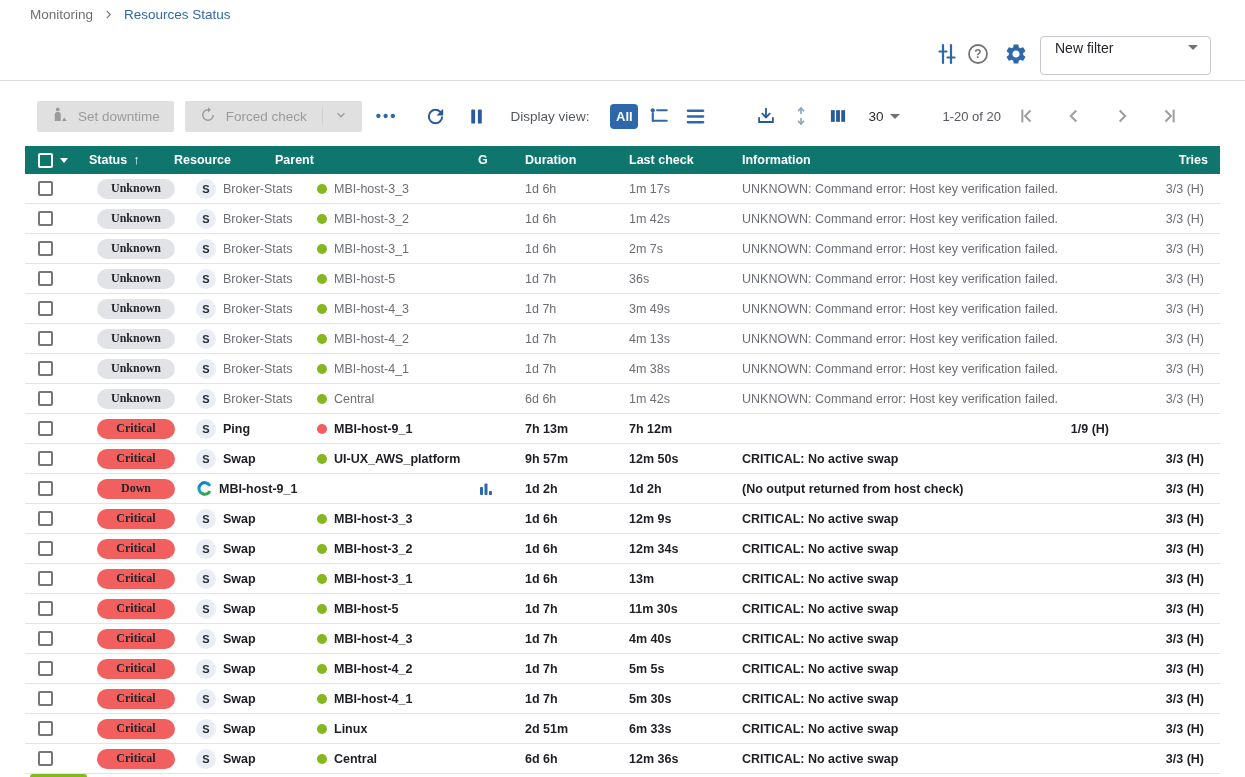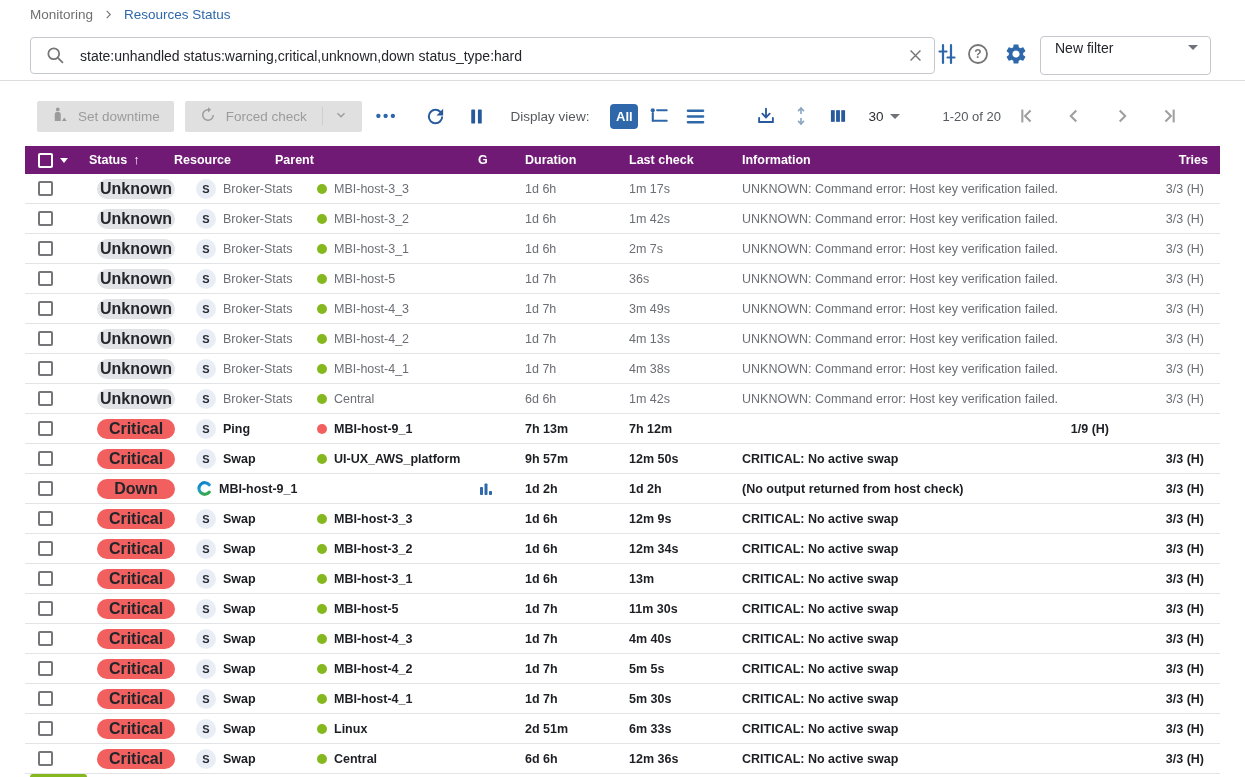--- a/index.html
+++ b/index.html
@@ -46,21 +46,21 @@
     display:flex; align-items:center; justify-content:center; font-family:"Liberation Sans",sans-serif; }
   .rpp { margin-left:18px; display:flex; align-items:center; gap:7px; border:none; background:none;
     cursor:pointer; font-family:"Liberation Sans",sans-serif; font-size:13.5px; color:#2b2d31; }
   .range { margin-left:42px; font-size:13px; color:#55585d; }
   .pagenav { margin-left:14px; display:flex; gap:26px; }
   .pagenav button { border:none; background:none; padding:0; cursor:default; display:flex; }
 
   
   .grid-cols { display:grid; grid-template-columns:72px 99px 119px 155px 47px 104px 113px 1fr 95px; align-items:center; }
   .thead { position:absolute; left:25px; top:146px; width:1195px; height:28px;
-    background:#701a75; color:#fff; font-size:12.5px; font-weight:700; }
+    background:#0f766e; color:#fff; font-size:12.5px; font-weight:700; }
   .th { display:flex; align-items:center; margin-left:8px; white-space:nowrap; }
   .th.t-check { margin-left:13px; gap:7px; }
   .th.t-status { margin-left:-8px; gap:6px; }
   .th.t-resource { margin-left:-22px; }
   .th.t-parent { margin-left:-40px; }
   .th.t-tries { justify-content:flex-end; margin:0 12px 0 0; }
   .hd-check { width:15px; height:15px; border:2px solid #fff; border-radius:2px; background:transparent; }
   .hd-caret { width:0;height:0;border-left:4.5px solid transparent;border-right:4.5px solid transparent;border-top:5px solid #fff; }
 
   .tbody { position:absolute; left:25px; top:174px; width:1195px; }
@@ -69,21 +69,21 @@
   .cell { display:flex; align-items:center; margin-left:8px; white-space:nowrap; overflow:hidden; }
   .cell.c-check { margin-left:13px; }
   .cell.c-status { margin-left:0; }
   .cell.c-resource { margin-left:0; gap:7px; }
   .cell.c-parent { margin-left:2px; gap:7px; }
   .cell.c-tries { justify-content:flex-end; margin:0 16px 0 0;text-align:center; }
   .rowcheck { width:15px; height:15px; border:2px solid #75757a; border-radius:2px; background:#fff;
     appearance:none; -webkit-appearance:none; cursor:pointer; flex:none; }
 
   .chip { display:inline-flex; align-items:center; justify-content:center; width:78px; height:20px;
-    border-radius:11px; font-size:16px; font-weight:700; color:#23252b; flex:none; }
+    border-radius:11px; font-size:12px; font-weight:700; color:#23252b; flex:none;font-family:Liberation Serif, serif; }
   .chip.unknown { background:#e2e3e7; }
   .chip.critical, .chip.down { background:#f1605f; }
 
   .sicon { width:20px; height:20px; border-radius:50%; background:#e9edf6; display:inline-flex;
     align-items:center; justify-content:center; font-size:11px; font-weight:700; color:#2a2c33; flex:none; }
   .hicon { width:16px; height:16px; display:inline-flex; align-items:center; justify-content:center; flex:none; }
   .dot { width:10px; height:10px; border-radius:50%; flex:none; }
   .dot.ok { background:#85b71e; }
   .dot.down { background:#f1605f; }
   .graph-ic { visibility:hidden; display:flex; }
@@ -99,34 +99,20 @@
   <div class="breadcrumb">
     <span class="bc-section">Monitoring</span>
     <span class="bc-chev">
       <svg width="11" height="11" viewBox="0 0 24 24">
           <path d="M8 4l8 8-8 8" fill="none" stroke="#757575" stroke-width="2.4"></path>
         </svg>
     </span>
     <span class="bc-page">Resources Status</span>
   </div>
 
-  <div class="searchbox">
-    <span class="mag">
-      <svg width="21" height="21" viewBox="0 0 24 24">
-          <circle cx="10" cy="10" r="6.2" fill="none" stroke="#757575" stroke-width="2"></circle>
-          <line x1="14.8" y1="14.8" x2="20.5" y2="20.5" stroke="#757575" stroke-width="2"></line>
-        </svg>
-    </span>
-    <input type="text" value="state:unhandled status:warning,critical,unknown,down status_type:hard" style="">
-    <button class="clear-btn">
-      <svg width="17" height="17" viewBox="0 0 24 24">
-          <path d="M5 5l14 14M19 5L5 19" stroke="#757575" stroke-width="2" fill="none"></path>
-        </svg>
-    </button>
-  </div>
   <button class="icon-btn" style="left:936px;">
     <svg width="24" height="24" viewBox="0 0 24 24" stroke="#2e68aa" stroke-width="2.2" fill="none" stroke-linecap="round">
       <path d="M7 3v18M15 3v18"></path>
         <path d="M3.5 9.5h7M11.5 15.5h7"></path>
     </svg>
   </button>
   <button class="icon-btn" style="left:966px;">
     <svg width="24" height="24" viewBox="0 0 24 24">
         <circle cx="12" cy="12" r="9" fill="none" stroke="#757575" stroke-width="1.8"></circle>
         <text x="12" y="16.2" text-anchor="middle" font-family="Liberation Sans, sans-serif" font-size="12" font-weight="bold" fill="#757575">?</text>

